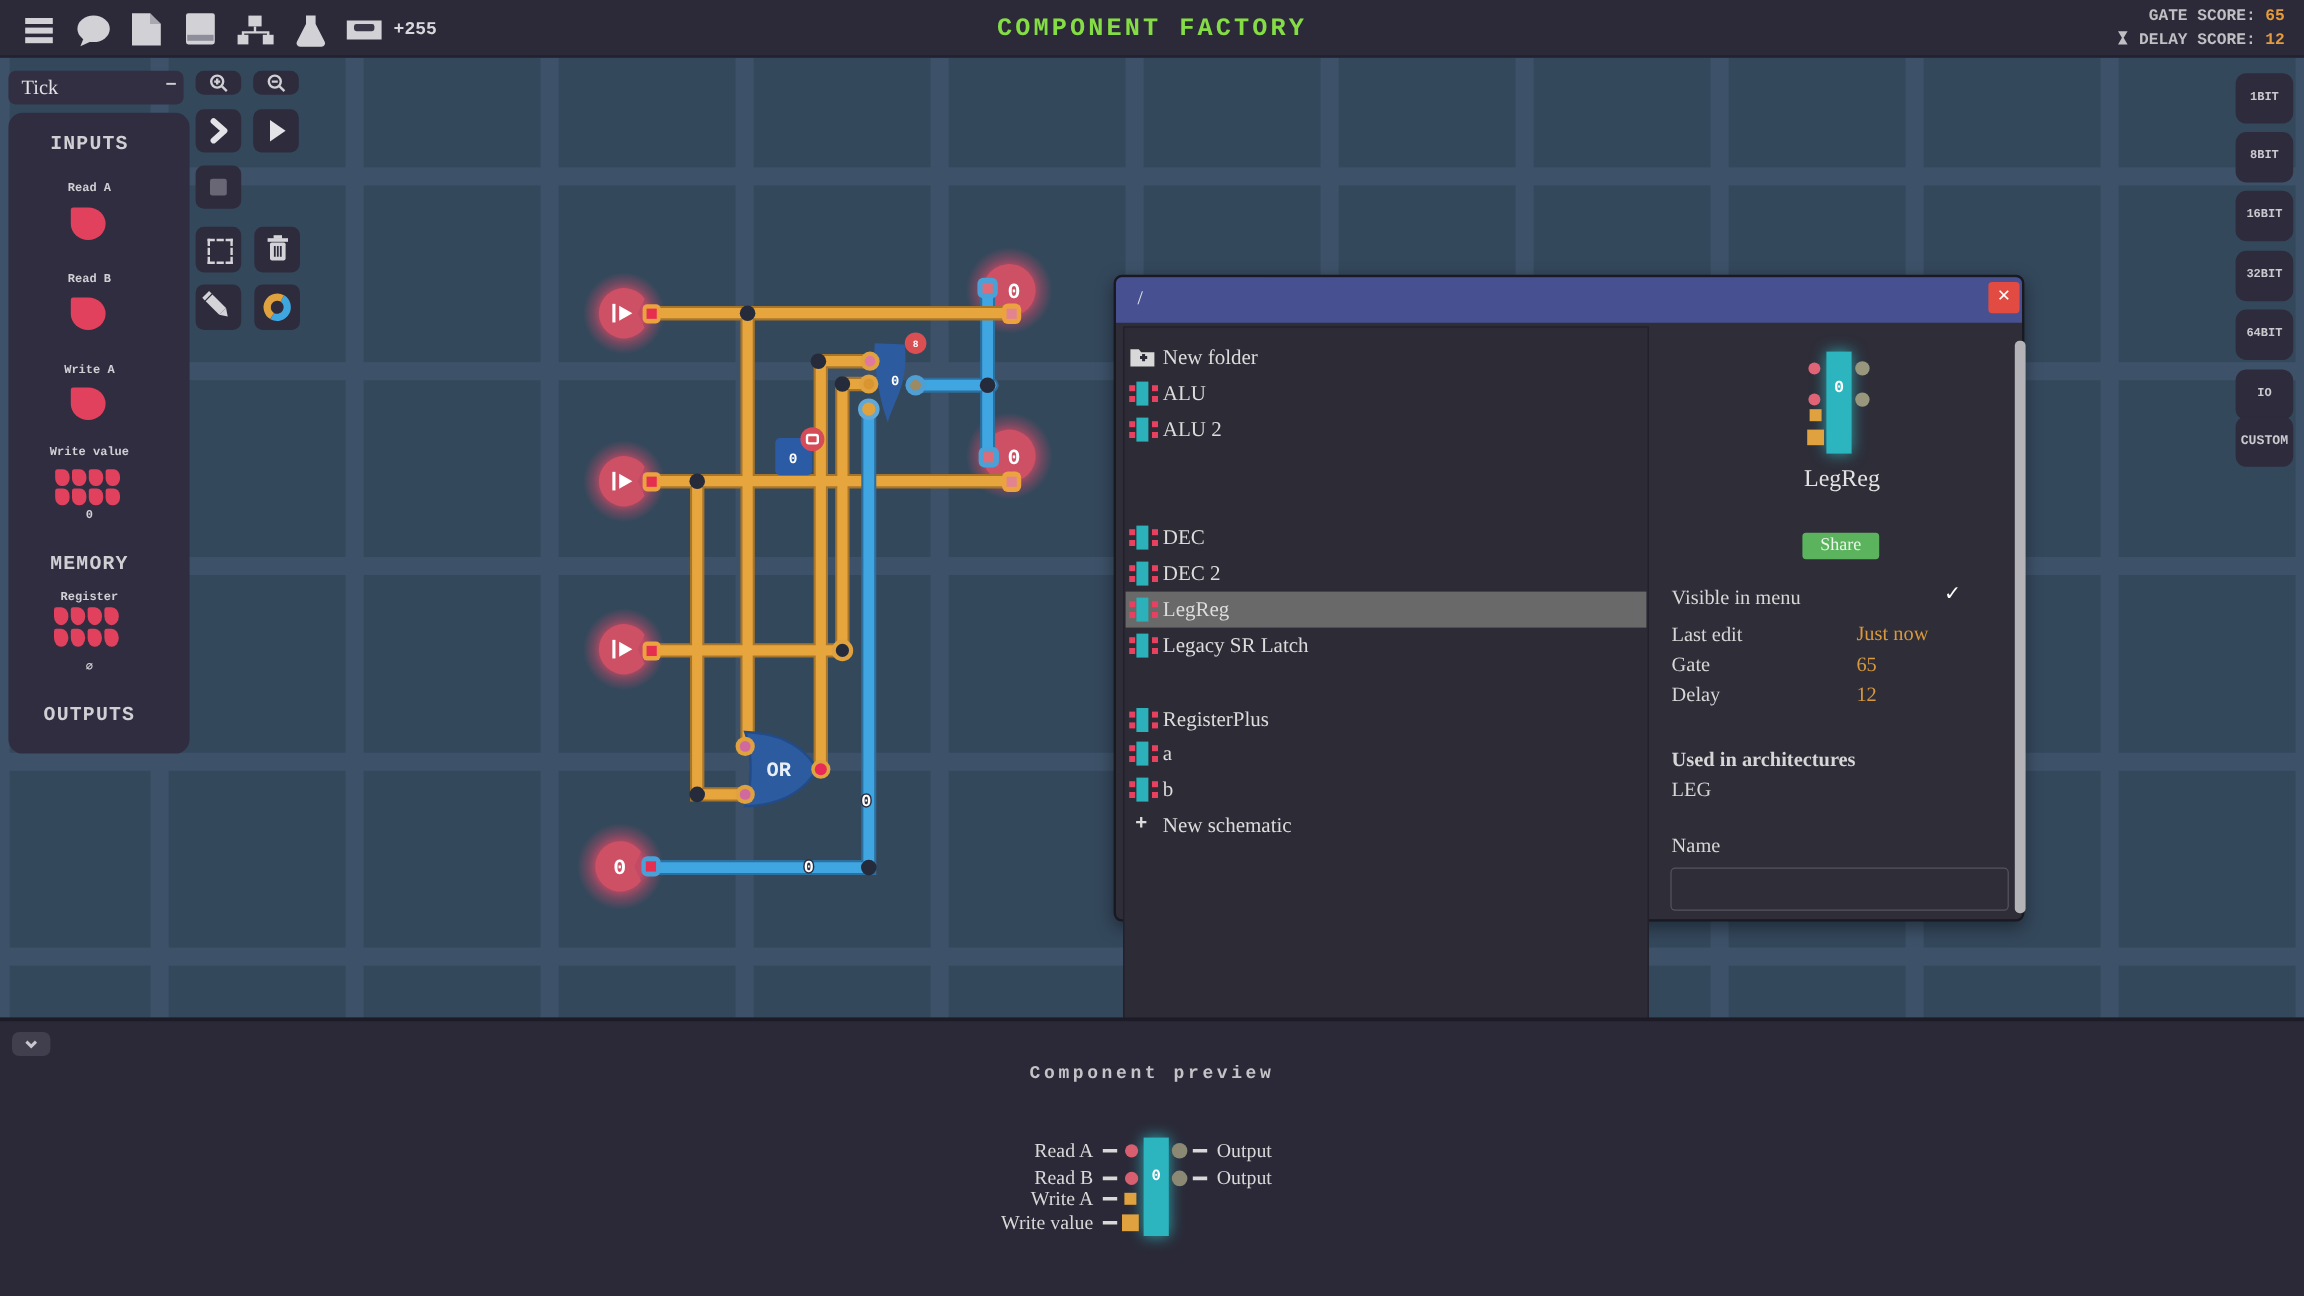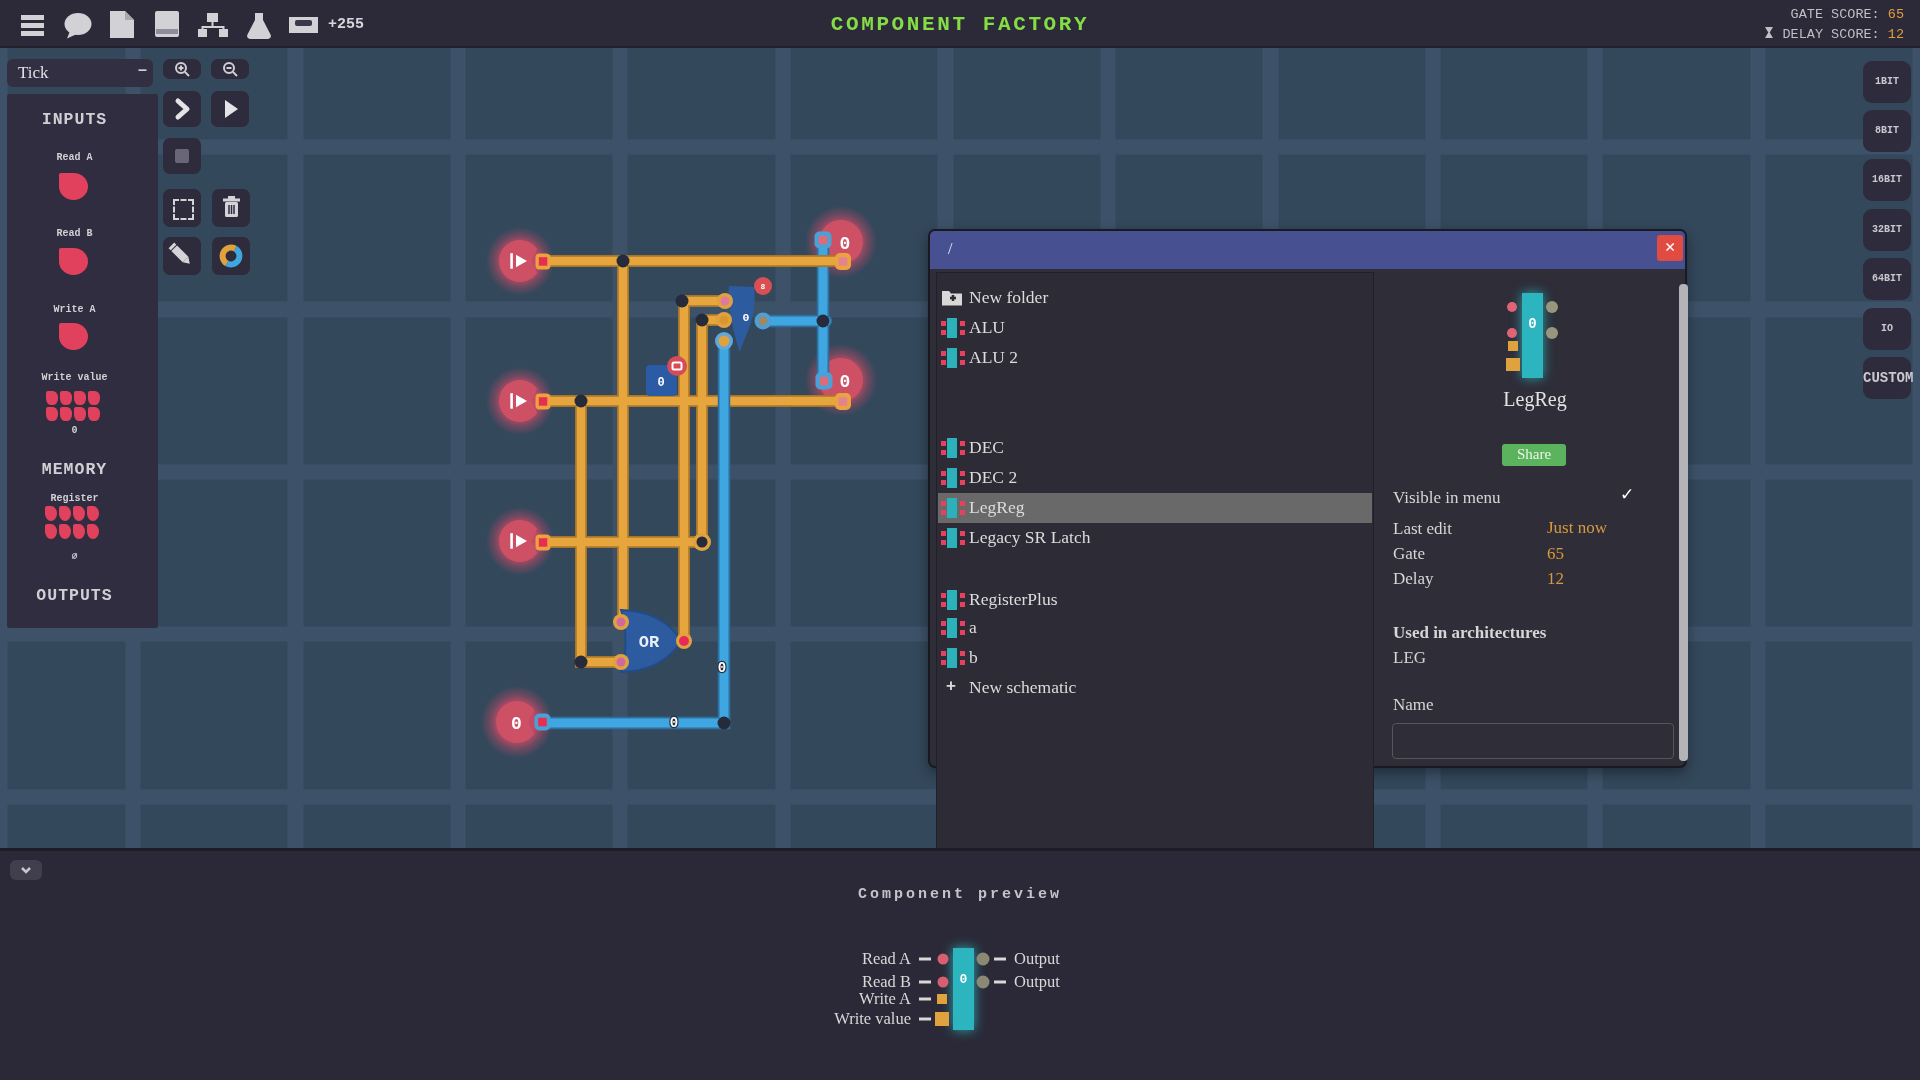--- a/index.html
+++ b/index.html
@@ -4,27 +4,27 @@
 html,body{margin:0;padding:0}
 body{width:1920px;height:1080px;overflow:hidden;background:#34485c;font-family:"Liberation Sans",sans-serif;position:relative}
 .abs{position:absolute}
 .mono{font-family:"Liberation Mono",monospace}
 .serif{font-family:"Liberation Serif",serif}
 #canvas{left:0;top:48px;width:1920px;height:800px;background-color:#34485c;
 background-image:repeating-linear-gradient(180deg,#3d5269 0 15px,rgba(0,0,0,0) 15px 162.5px),repeating-linear-gradient(90deg,#3d5269 0 15px,rgba(0,0,0,0) 15px 162.5px);
 background-position:0 91.5px,125.5px 0;}
 #topbar{left:0;top:0;width:1920px;height:48px;background:#2c2a39;border-bottom:2px solid #232130;box-sizing:border-box}
 #title{left:0;top:13px;width:1920px;text-align:center;font-family:"Liberation Mono",monospace;font-weight:bold;font-size:21px;letter-spacing:2.6px;color:#84dd45}
-#scores{right:16px;top:5px;text-align:right;font-family:"Liberation Mono",monospace;font-weight:normal;font-size:13.5px;color:#bfbfc4;line-height:20px}
+#scores{right:16px;top:5px;text-align:right;font-family:"Liberation Mono",monospace;font-weight:bold;font-size:13.5px;color:#bfbfc4;line-height:20px}
 #scores .v{color:#e39b3d}
 #plus255{left:328px;top:16px;font-family:"Liberation Mono",monospace;font-weight:bold;font-size:15px;color:#d8d8dc}
 .tbtn{position:absolute;background:#2e2b3d;border-radius:7px}
 .bitbtn{position:absolute;left:1863px;width:48px;height:42px;background:#2e2b3d;border-radius:9px;color:#c9c9ce;font-family:"Liberation Mono",monospace;font-weight:bold;font-size:10px;text-align:center;line-height:42px}
 #tickbox{left:7px;top:59px;width:146px;height:28px;background:#332f42;border-radius:6px;color:#e2e2e6}
-#inpanel{left:7px;top:94px;width:151px;height:534px;background:#312d40;border-radius:2px;color:#d6d6da}
+#inpanel{left:7px;top:94px;width:151px;height:534px;background:#312d40;border-radius:12px;color:#d6d6da}
 .plabel{position:absolute;width:135px;text-align:center;font-family:"Liberation Mono",monospace;font-weight:bold;color:#d0d0d4}
 .ptitle{font-size:16.5px;letter-spacing:1px}
 .psmall{font-size:10px;letter-spacing:0px}
 .drop{position:absolute;width:29px;height:27px;background:#e2415e;border-radius:2px 50% 50% 50%}
 .mdot{position:absolute;width:12px;height:14px;background:#e2415e;border-radius:2px 45% 45% 45%}
 .mdot2{position:absolute;width:12px;height:15px;background:#e2415e;border-radius:2px 50% 50% 50%}
 #dlg{left:928px;top:229px;width:759px;height:539px;background:#2e2d38;border:2px solid #191922;border-radius:7px;box-sizing:border-box;box-shadow:0 5px 14px rgba(0,0,0,0.4)}
 #dlgtitle{left:0;top:0;width:755px;height:38px;background:#475192;border-radius:5px 5px 0 0}
 #dlglist{left:6px;top:41px;width:438px;height:592px;background:#2c2b36;border:1px solid #201f2a;box-sizing:border-box}
 .row{position:absolute;left:1px;width:434px;height:30px;color:#dcdcdc;font-family:"Liberation Serif",serif;font-size:17.5px}
@@ -293,21 +293,21 @@
       <path d="M23.25,11.64 A8.5,8.5 0 0 1 14.75,26.36" fill="none" stroke="#3fa7e0" stroke-width="6"></path>
       <path d="M23.25,11.64 A8.5,8.5 0 0 0 14.75,26.36" fill="none" stroke="#e0a23e" stroke-width="6"></path>
     </svg></div>
 
 <div class="bitbtn" style="top:61px">1BIT</div>
 <div class="bitbtn" style="top:110px">8BIT</div>
 <div class="bitbtn" style="top:159px">16BIT</div>
 <div class="bitbtn" style="top:209px">32BIT</div>
 <div class="bitbtn" style="top:258px">64BIT</div>
 <div class="bitbtn" style="top:308px">IO</div>
-<div class="bitbtn" style="top:357px;font-size:14px">CUSTOM</div>
+<div class="bitbtn" style="top:347px;font-size:11px">CUSTOM</div>
 <div id="dlg" class="abs">
 <div id="dlgtitle" class="abs">
       <span class="serif" style="position:absolute;left:18px;top:9px;font-size:16px;color:#e8e8ee">/</span>
 <div style="position:absolute;right:2px;top:4px;width:26px;height:26px;background:#e14b41;border-radius:3px;color:#fff;text-align:center;line-height:25px;font-weight:bold;font-size:17px;font-family:'Liberation Mono',monospace">✕</div>
 </div>
 <div id="dlglist" class="abs">
 <div class="row" style="top:10px">
         <svg class="cicon" viewBox="0 0 26 22">
           <path d="M2,4 h7 l2,2.5 h11 v12 h-20 z" fill="#d8d8d8"></path>
           <path d="M13,8 v6 M10,11 h6" stroke="#2c2b36" stroke-width="2.5"></path>

